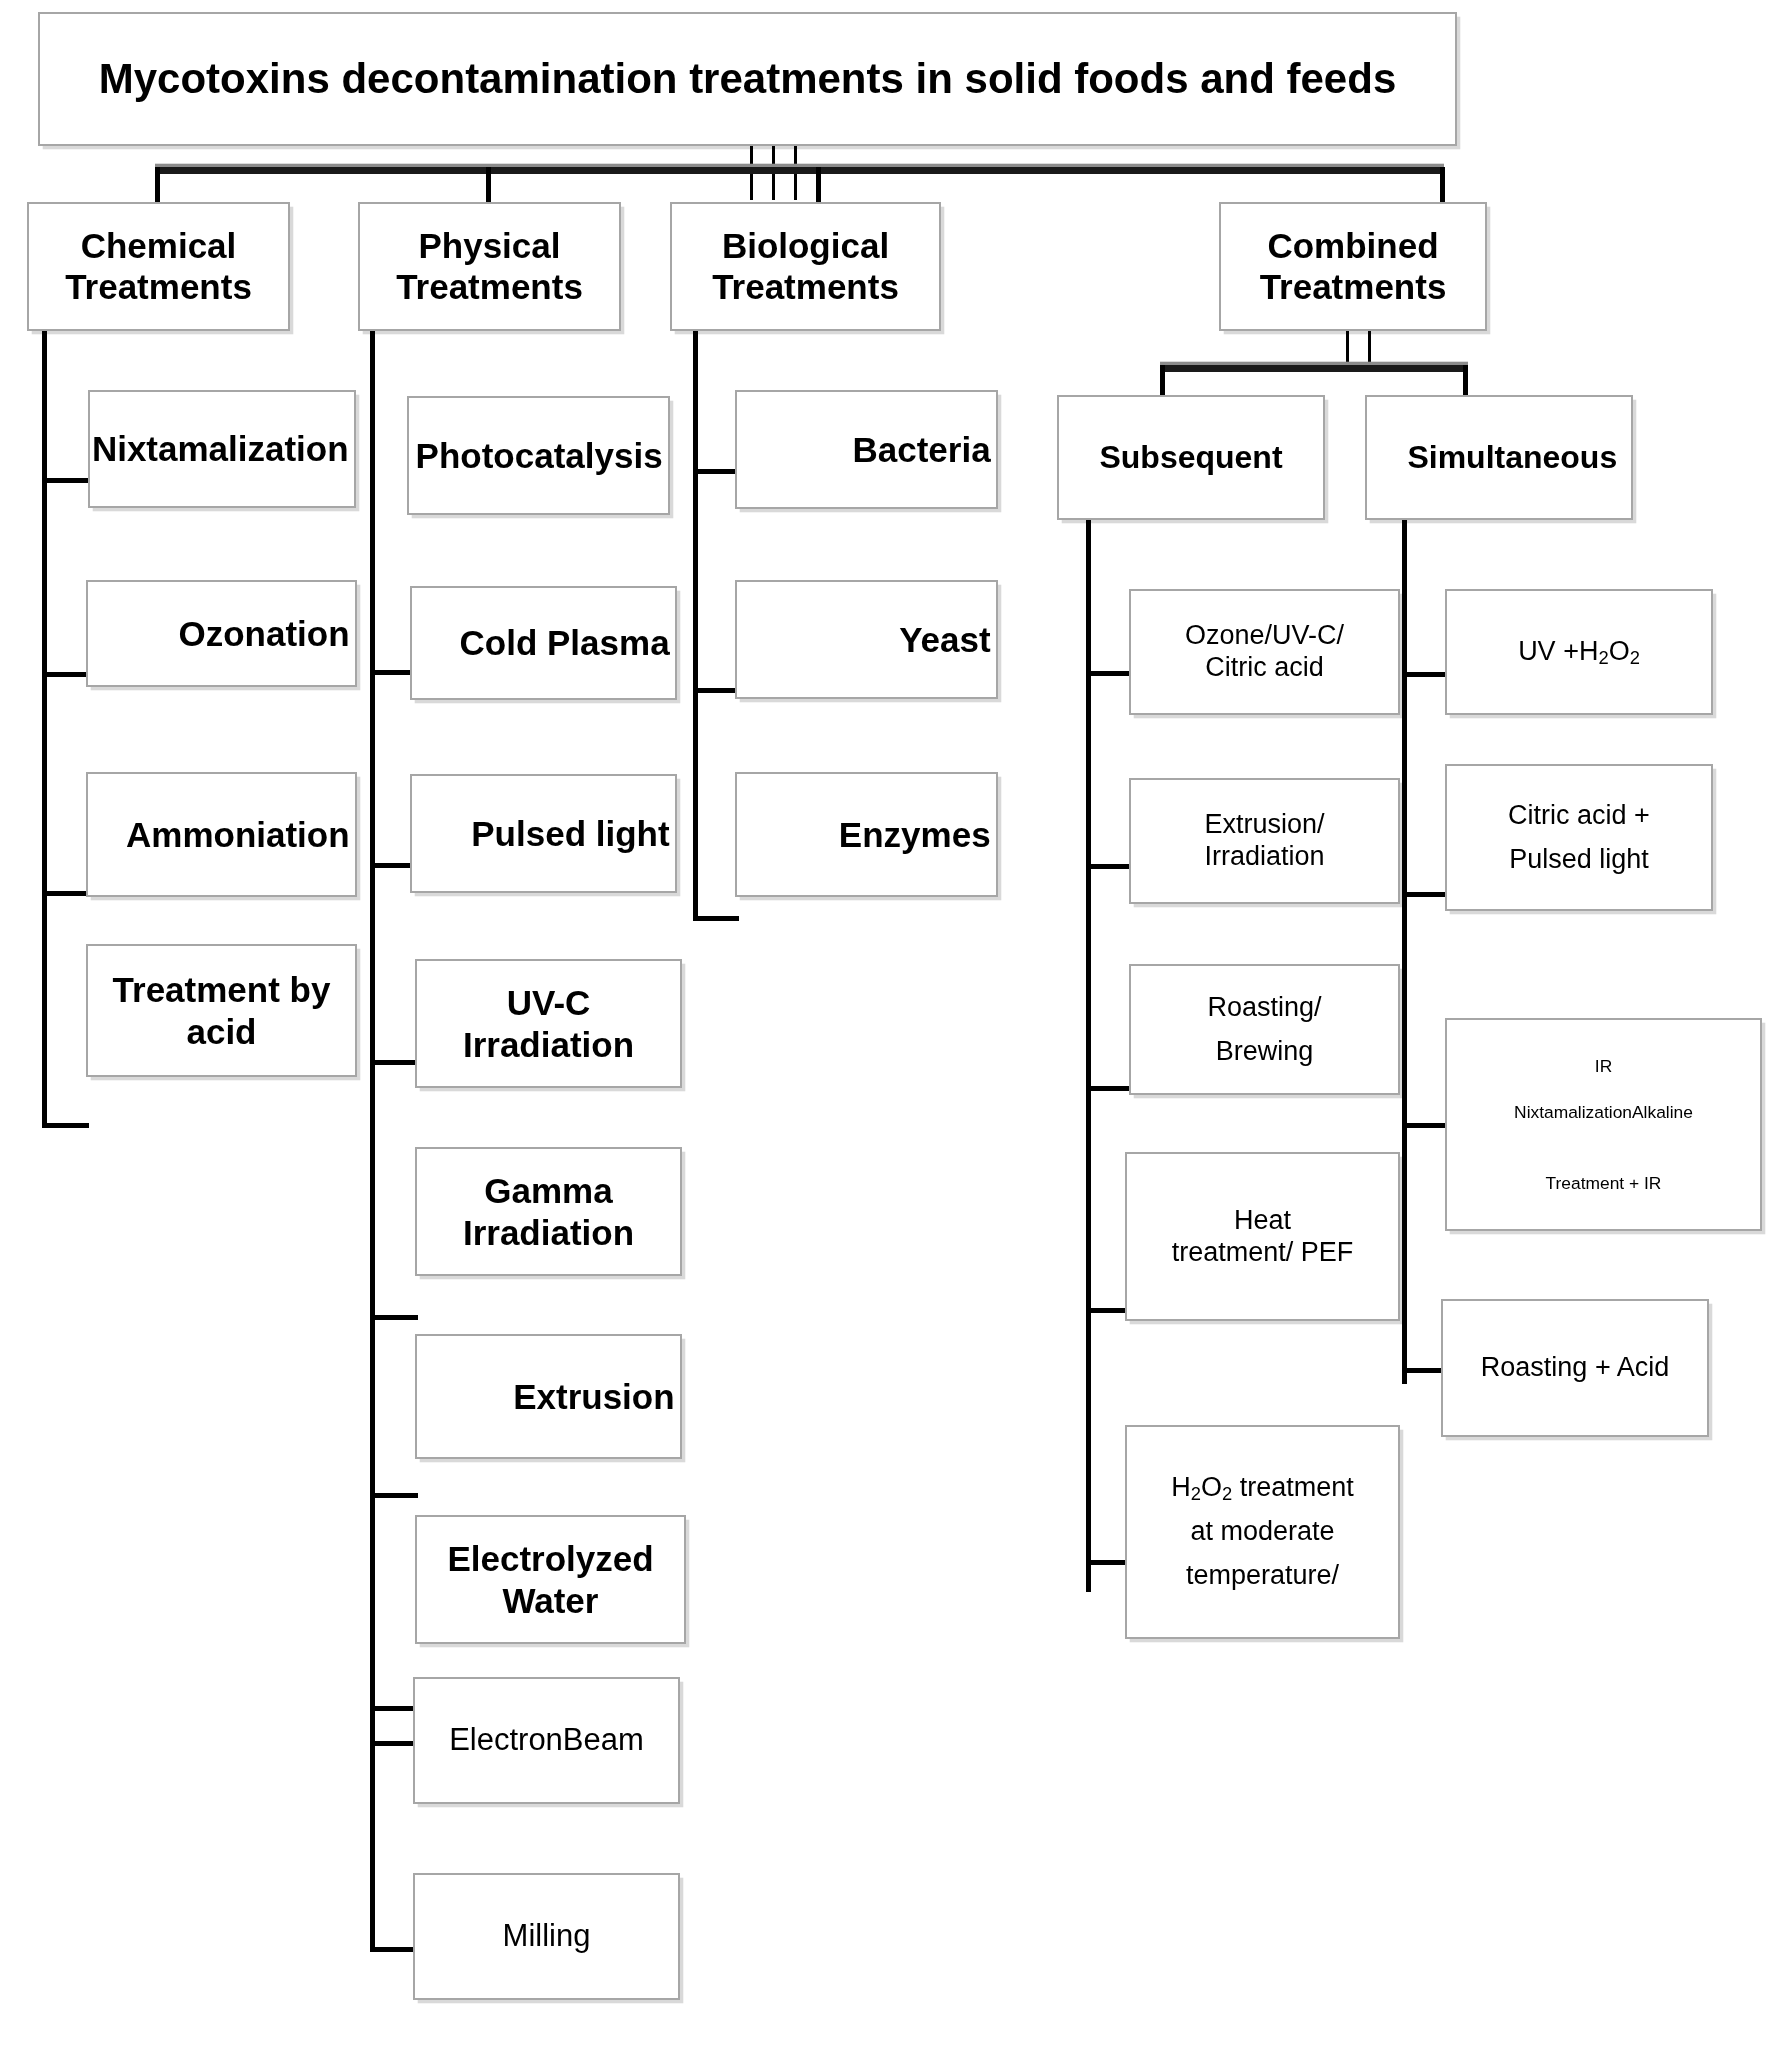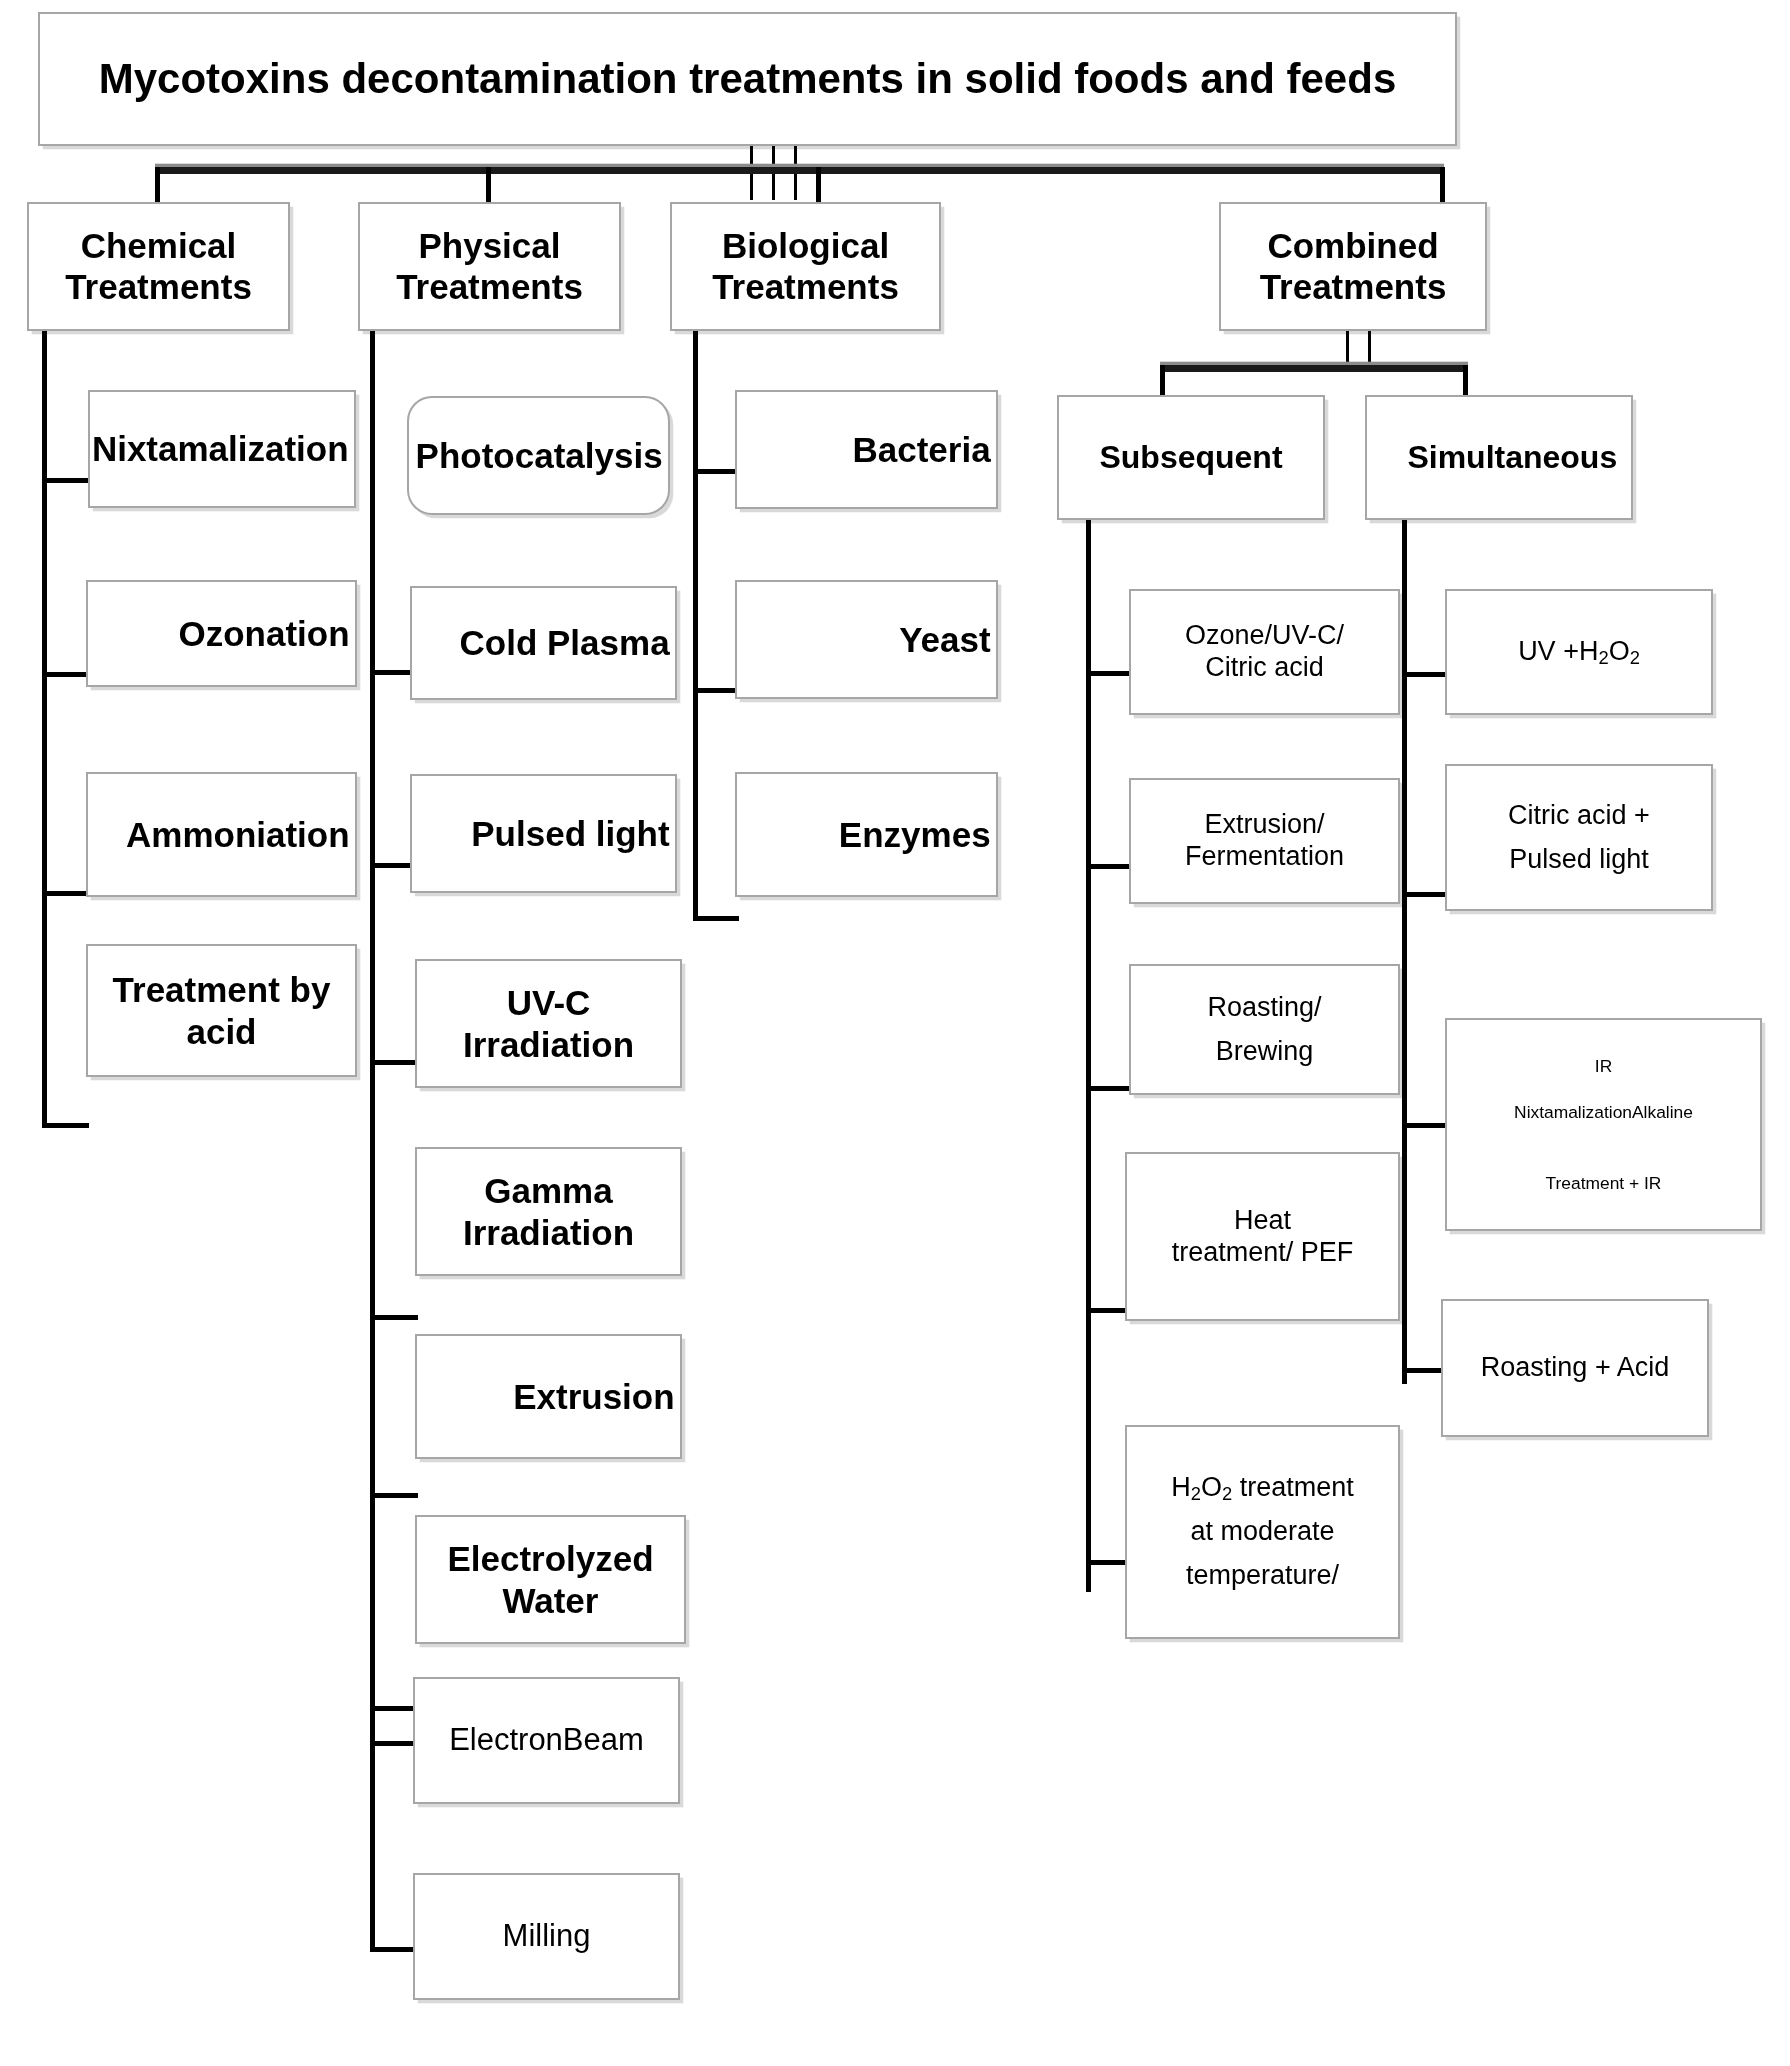--- a/index.html
+++ b/index.html
@@ -95,21 +95,21 @@
   <div class="vline" style="left:370px;top:331px;height:1621px;"></div>
   <div class="hline" style="left:370px;top:670px;width:42px;"></div>
   <div class="hline" style="left:370px;top:863px;width:42px;"></div>
   <div class="hline" style="left:370px;top:1060px;width:48px;"></div>
   <div class="hline" style="left:370px;top:1315px;width:48px;"></div>
   <div class="hline" style="left:370px;top:1493px;width:48px;"></div>
   <div class="hline" style="left:370px;top:1706px;width:46px;"></div>
   <div class="hline" style="left:370px;top:1741px;width:46px;"></div>
   <div class="hline" style="left:370px;top:1947px;width:46px;"></div>
 
-  <div class="node leaf" style="left:407px;top:396px;width:263px;height:119px;border-radius:25px;">
+  <div class="node leaf" style="left:407px;top:396px;width:263px;height:119px;">
     <span>Photocatalysis</span>
   </div>
   <div class="node leaf" style="left:410px;top:586px;width:267px;height:114px;">
     <span>Cold Plasma</span>
   </div>
   <div class="node leaf" style="left:410px;top:774px;width:267px;height:119px;">
     <span>Pulsed light</span>
   </div>
   <div class="node leaf" style="left:415px;top:959px;width:267px;height:129px;">
     <span class="stack">
@@ -173,21 +173,21 @@
 
   <div class="node leaf-sm" style="left:1129px;top:589px;width:271px;height:126px;">
     <span class="stack">
       <span>Ozone/UV-C/</span>
       <span>Citric acid</span>
     </span>
   </div>
   <div class="node leaf-sm" style="left:1129px;top:778px;width:271px;height:126px;">
     <span class="stack">
       <span>Extrusion/</span>
-      <span>Fermentation</span>
+      <span>Irradiation</span>
     </span>
   </div>
   <div class="node leaf-sm" style="left:1129px;top:964px;width:271px;height:131px;">
     <span class="stack sp">
       <span>Roasting/</span>
       <span>Brewing</span>
     </span>
   </div>
   <div class="node leaf-sm" style="left:1125px;top:1152px;width:275px;height:169px;">
     <span class="stack">

